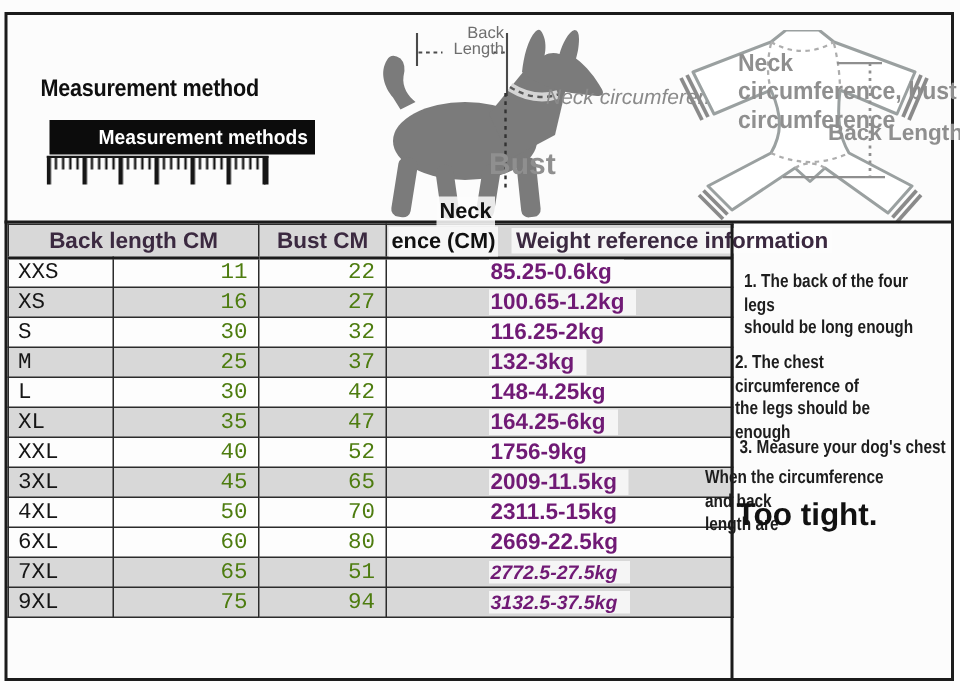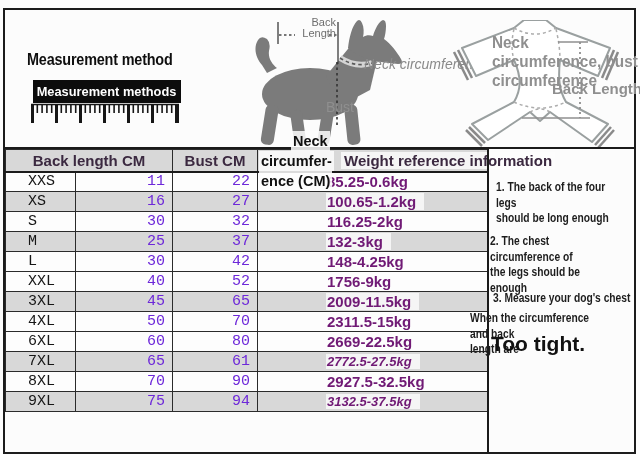--- a/index.html
+++ b/index.html
@@ -8,42 +8,42 @@
   .abs{position:absolute;}
 
   
   .outer-border{left:3px;top:8px;width:633px;height:446px;border:2px solid #1b1b1b;box-sizing:border-box;}
   .section-divider{left:3px;top:147px;width:633px;height:2px;background:#1b1b1b;}
   .notes-divider{left:487px;top:149px;width:2px;height:304px;background:#1b1b1b;}
 
   
   .m-heading{left:27px;top:51px;font-weight:bold;font-size:16px;letter-spacing:-.2px;
              transform:scaleX(.9);transform-origin:0 0;color:#0f0f0f;white-space:nowrap;}
-  .m-box{left:33px;top:80px;width:148px;height:23px;background:#0c0c0c;display:flex;align-items:center;justify-content:center;}
+  .m-box{left:33px;top:80px;width:148px;height:23px;background:#0c0c0c;display:flex;align-items:center;justify-content:center;padding-left:29px;}
   .m-box-label{color:#fff;font-weight:bold;font-size:13.5px;transform:scaleX(.95);white-space:nowrap;}
   .ruler{left:31px;top:102px;}
 
   
   .lbl{color:#8f8f8f;white-space:pre-line;}
   .back-length-lbl{left:288px;top:17px;width:48px;text-align:right;font-size:11px;line-height:11px;color:#6e6e6e;}
   .neck-circ-lbl{left:364px;top:56px;font-size:14px;color:#8a8a8a;white-space:nowrap;font-style:italic;}
-  .bust-lbl{left:306px;top:99px;font-size:14px;font-weight:400;margin-left:20px;}
+  .bust-lbl{left:306px;top:99px;font-size:20px;font-weight:700;margin-left:20px;}
   .garment-measure-lbl{left:492px;top:33px;width:158px;font-size:16.5px;line-height:19px;font-weight:600;
                        transform:scaleX(.93);transform-origin:0 0;}
   .garment-backlength-lbl{left:552px;top:80px;font-size:15px;font-weight:600;white-space:nowrap;}
 
   
   table.size-table{position:absolute;left:5px;top:149px;width:483px;border-collapse:collapse;table-layout:fixed;}
   .size-table th,.size-table td{border:1px solid #2b2b2b;padding:0;overflow:visible;}
   .size-table thead tr{height:22px;background:#d8d8d8;}
   .size-table thead th{border-bottom:2px solid #1b1b1b;font-size:15px;font-weight:bold;color:#3b2940;margin-top:44px;}
   .size-table tbody tr{height:20px;background:#fdfdfd;}
   .size-table tbody tr.alt{background:#d8d8d8;}
-  td.c-size{font-family:"Liberation Mono",monospace;font-size:15px;padding-left:22px;color:#161616;}
-  td.c-back,td.c-bust{font-family:"Liberation Mono",monospace;font-size:15px;text-align:right;padding-right:7px;color:#6d28d9;}
+  td.c-size{font-family:"Liberation Mono",monospace;font-size:15px;padding-left:6px;color:#161616;}
+  td.c-back,td.c-bust{font-family:"Liberation Mono",monospace;font-size:15px;text-align:right;padding-right:7px;color:#4d7c0f;}
   td.c-weight{font-weight:bold;font-size:15px;color:#701a75;padding-left:68px;white-space:nowrap;}
   tr.small td.c-weight{font-size:13px;font-style:italic;}
   .wv{background:rgba(252,252,252,.8);padding:0 8px 0 1px;}
   th.h-weight-cell{text-align:center;}
   .h-weight{display:inline-block;margin-left:83px;white-space:nowrap;background:rgba(252,252,252,.8);padding:0 3px;}
   .neck-header{left:259px;top:131px;font-size:14.5px;font-weight:bold;color:#101010;line-height:20px;}
   .neck-header span{display:block;width:max-content;background:rgba(253,253,253,.85);padding:0 2px;}
   .neck-line1{margin-left:32px;}
 
   
@@ -179,20 +179,26 @@
           <td class="c-back">25</td>
           <td class="c-bust">37</td>
           <td class="c-weight"><span class="wv">132-3kg</span></td>
         </tr>
         <tr class="">
           <td class="c-size">L</td>
           <td class="c-back">30</td>
           <td class="c-bust">42</td>
           <td class="c-weight"><span class="wv">148-4.25kg</span></td>
         </tr>
+        <tr class="alt">
+          <td class="c-size">XL</td>
+          <td class="c-back">35</td>
+          <td class="c-bust">47</td>
+          <td class="c-weight"><span class="wv">164.25-6kg</span></td>
+        </tr>
         <tr class="">
           <td class="c-size">XXL</td>
           <td class="c-back">40</td>
           <td class="c-bust">52</td>
           <td class="c-weight"><span class="wv">1756-9kg</span></td>
         </tr>
         <tr class="alt">
           <td class="c-size">3XL</td>
           <td class="c-back">45</td>
           <td class="c-bust">65</td>
@@ -206,43 +212,36 @@
         </tr>
         <tr class="">
           <td class="c-size">6XL</td>
           <td class="c-back">60</td>
           <td class="c-bust">80</td>
           <td class="c-weight"><span class="wv">2669-22.5kg</span></td>
         </tr>
         <tr class="alt small">
           <td class="c-size">7XL</td>
           <td class="c-back">65</td>
-          <td class="c-bust">61</td>
+          <td class="c-bust">51</td>
           <td class="c-weight"><span class="wv">2772.5-27.5kg</span></td>
-        </tr>
-        <tr class="">
-          <td class="c-size">8XL</td>
-          <td class="c-back">70</td>
-          <td class="c-bust">90</td>
-          <td class="c-weight"><span class="wv">2927.5-32.5kg</span></td>
         </tr>
         <tr class="alt small">
           <td class="c-size">9XL</td>
           <td class="c-back">75</td>
           <td class="c-bust">94</td>
           <td class="c-weight"><span class="wv">3132.5-37.5kg</span></td>
         </tr>
       </tbody>
   </table>
 
   <div class="abs notes-divider"></div>
 
   <div class="abs neck-header">
     <span class="neck-line1">Neck</span>
-    <span>circumfer-</span>
     <span>ence (CM)</span>
   </div>
 
   <div class="abs note note1">1. The back of the four legs
 should be long enough</div>
   <div class="abs note note2">2. The chest circumference of
 the legs should be enough</div>
   <div class="abs note note3">3. Measure your dog's chest</div>
   <div class="abs note note4">When the circumference and back
 length are</div>

